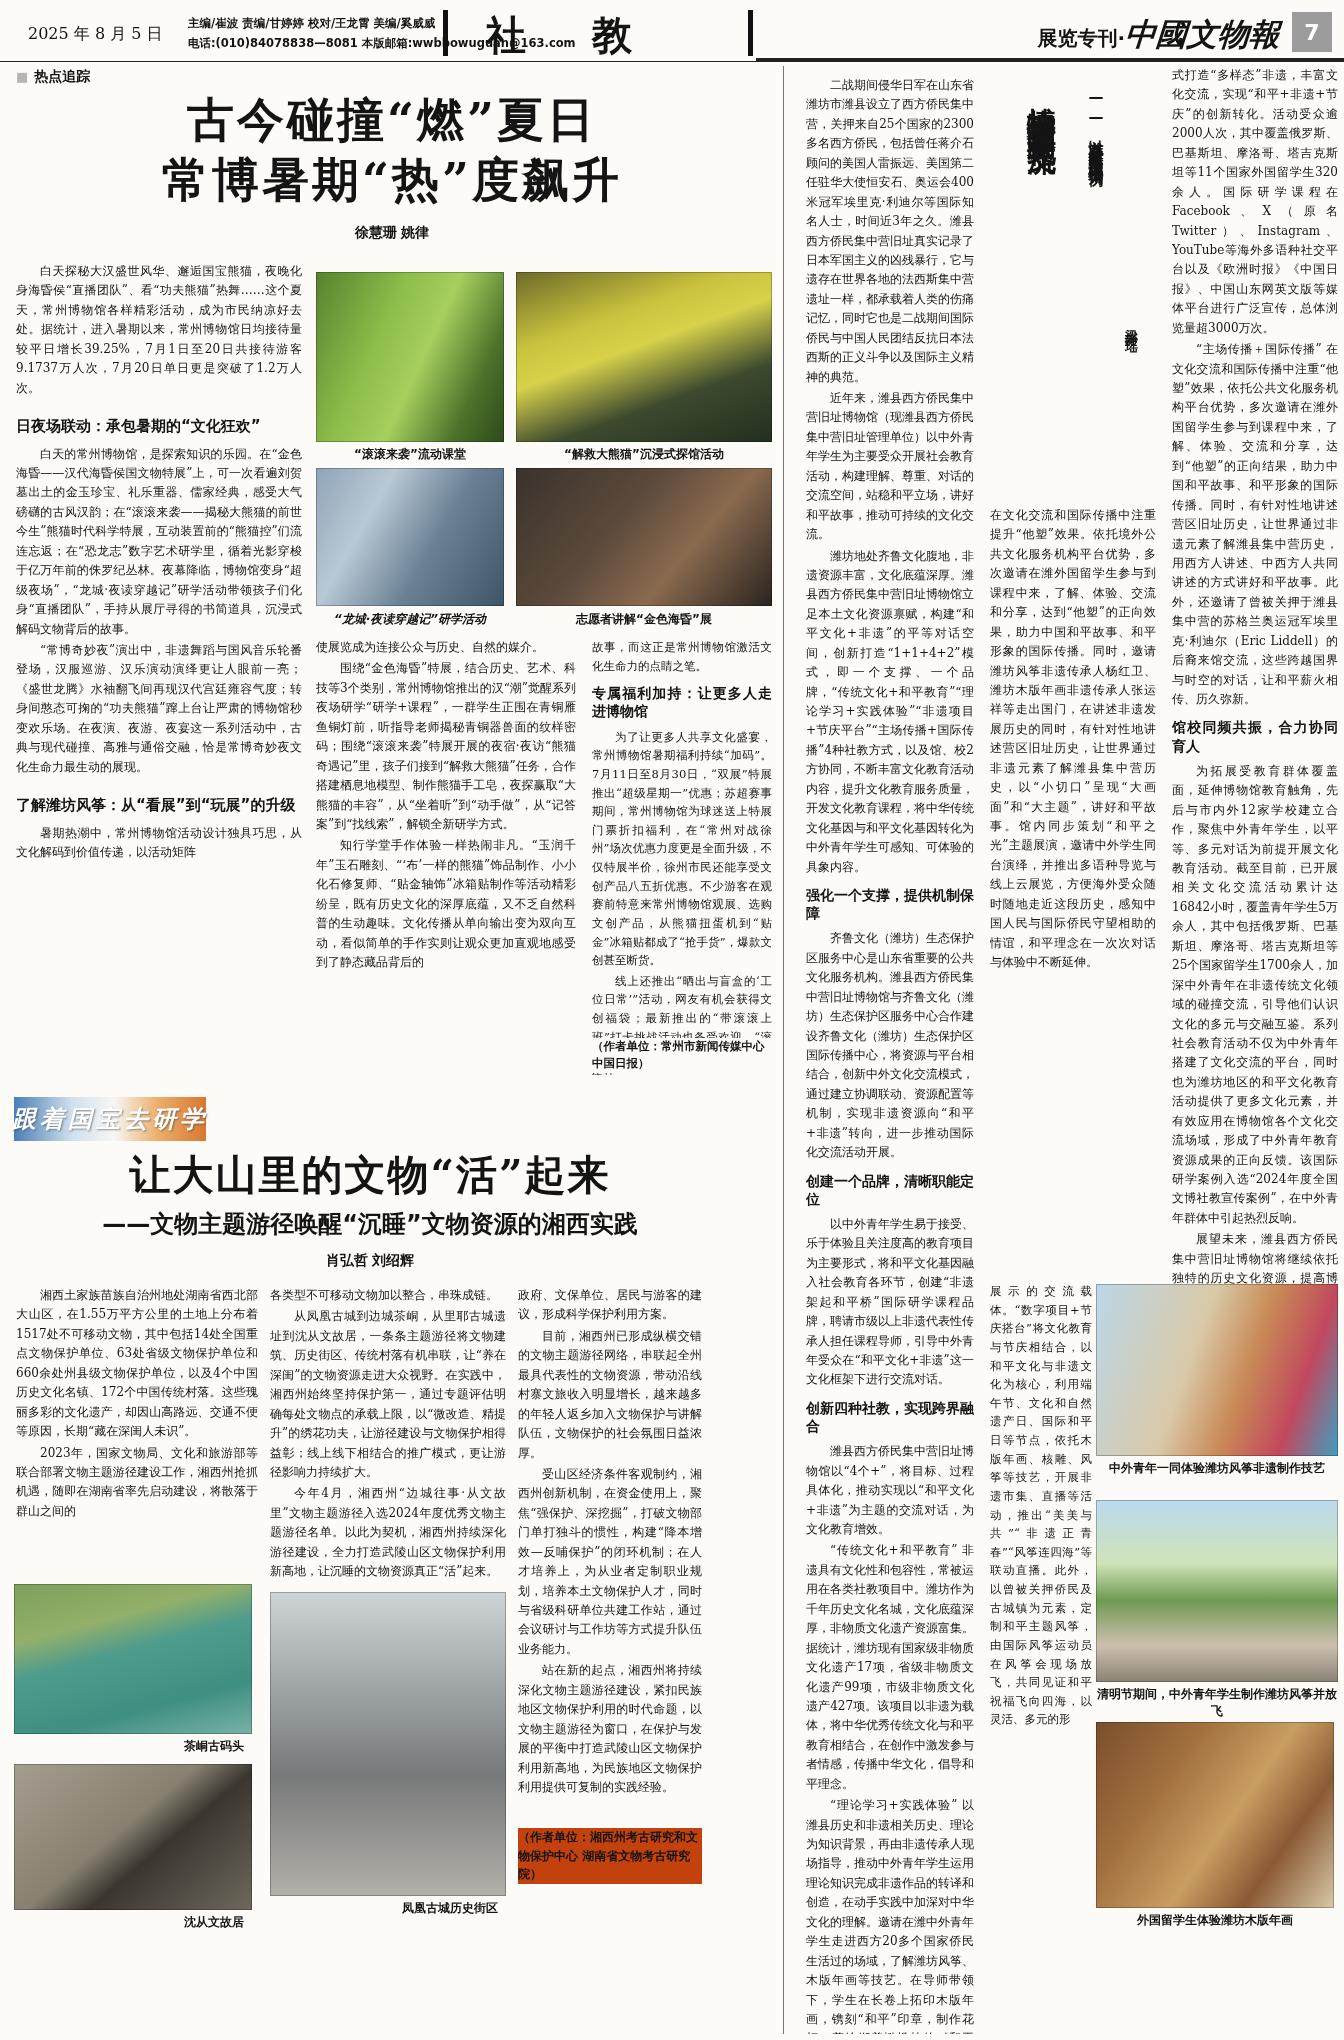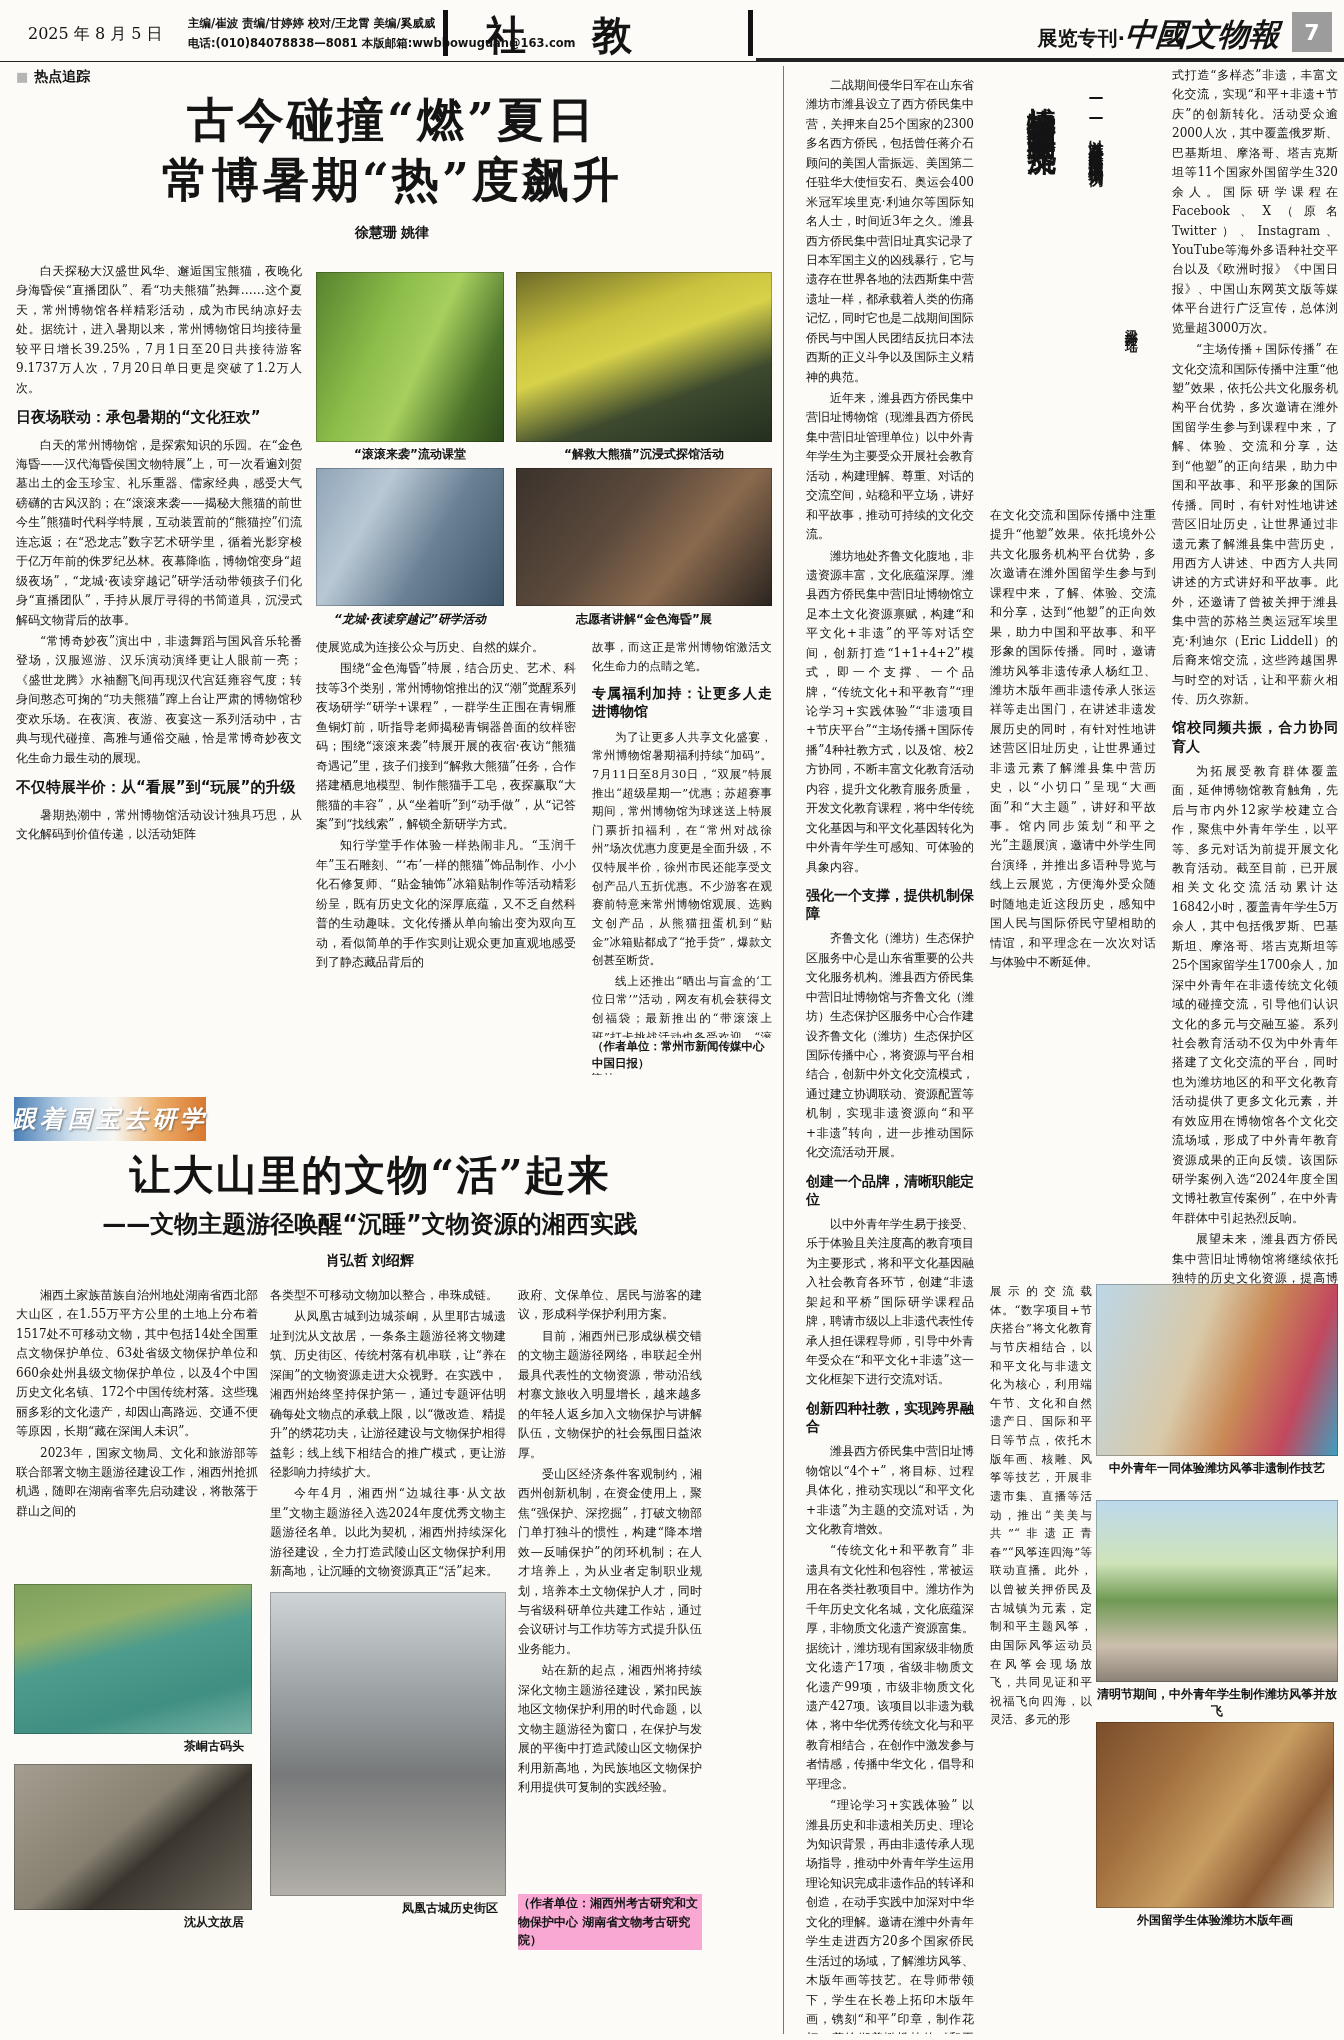--- a/index.html
+++ b/index.html
@@ -12,21 +12,21 @@
   .hdr-bar{background:#111;width:5px;}
   .hdr-section{font-size:40px;font-weight:900;letter-spacing:26px;font-family:"DejaVu Sans","Liberation Sans",sans-serif;white-space:nowrap;}
   .hdr-edition{font-size:20px;font-weight:bold;font-family:"DejaVu Sans","Liberation Sans",sans-serif;}
   .hdr-masthead{font-size:31px;font-weight:900;font-style:italic;transform:skewX(-4deg);display:inline-block;font-family:"DejaVu Serif","Liberation Serif",serif;}
   .hdr-pagenum{background:#9c9c9c;color:#fff;font-size:22px;font-weight:bold;width:40px;height:40px;display:flex;align-items:center;justify-content:center;font-family:"DejaVu Sans","Liberation Sans",sans-serif;}
   .rule{background:#222;}
   
   .col{position:absolute;text-align:justify;font-size:12px;line-height:1.62;overflow:hidden;}
   .col p{margin:0 0 2px 0;text-indent:2em;}
   .col p.lead{text-indent:0;}
-  .subhead{font-weight:bold;font-size:15px;line-height:1.3;margin:10px 0 8px 0;text-indent:0;font-family:"DejaVu Sans","Liberation Sans",sans-serif;}
+  .subhead{font-weight:bold;font-size:15px;line-height:1.3;margin:19px 0 8px 0;text-indent:0;font-family:"DejaVu Sans","Liberation Sans",sans-serif;}
   .subhead2{font-weight:bold;font-size:14px;line-height:1.3;margin:9px 0 7px 0;text-indent:0;font-family:"DejaVu Sans","Liberation Sans",sans-serif;}
   .authnote{font-weight:bold;}
   .tagline{font-family:"DejaVu Sans","Liberation Sans",sans-serif;font-weight:bold;font-size:14px;}
   .tagsq{color:#b5b5b5;margin-right:6px;font-size:13px;}
   
   .h1big{font-weight:900;text-align:center;font-size:47px;letter-spacing:3px;line-height:1.18;font-family:"DejaVu Serif","Liberation Serif",serif;}
   .byline{font-weight:bold;text-align:center;font-size:14px;font-family:Liberation Sans, sans-serif;}
   .h2big{font-weight:900;text-align:center;font-size:41px;letter-spacing:2px;font-family:"DejaVu Serif","Liberation Serif",serif;}
   .h2sub{font-weight:bold;text-align:center;font-size:24px;font-family:"DejaVu Sans","Liberation Sans",sans-serif;}
   .vert{writing-mode:vertical-rl;text-orientation:upright;}
@@ -78,21 +78,21 @@
 </div>
 <div class="abs h1big" style="left:12px;top:92px;width:760px;">古今碰撞“燃”夏日</div>
 <div class="abs h1big" style="left:12px;top:152px;width:760px;">常博暑期“热”度飙升</div>
 <div class="abs byline" style="left:12px;top:224px;width:760px;">徐慧珊 姚律</div>
 
 <div class="col" style="left:16px;top:262px;width:286px;height:806px;">
   <p>白天探秘大汉盛世风华、邂逅国宝熊猫，夜晚化身海昏侯“直播团队”、看“功夫熊猫”热舞……这个夏天，常州博物馆各样精彩活动，成为市民纳凉好去处。据统计，进入暑期以来，常州博物馆日均接待量较平日增长39.25%，7月1日至20日共接待游客9.1737万人次，7月20日单日更是突破了1.2万人次。</p>
   <div class="subhead">日夜场联动：承包暑期的“文化狂欢”</div>
   <p>白天的常州博物馆，是探索知识的乐园。在“金色海昏——汉代海昏侯国文物特展”上，可一次看遍刘贺墓出土的金玉珍宝、礼乐重器、儒家经典，感受大气磅礴的古风汉韵；在“滚滚来袭——揭秘大熊猫的前世今生”熊猫时代科学特展，互动装置前的“熊猫控”们流连忘返；在“恐龙志”数字艺术研学里，循着光影穿梭于亿万年前的侏罗纪丛林。夜幕降临，博物馆变身“超级夜场”，“龙城·夜读穿越记”研学活动带领孩子们化身“直播团队”，手持从展厅寻得的书简道具，沉浸式解码文物背后的故事。</p>
   <p>“常博奇妙夜”演出中，非遗舞蹈与国风音乐轮番登场，汉服巡游、汉乐演动演绎更让人眼前一亮；《盛世龙腾》水袖翻飞间再现汉代宫廷雍容气度；转身间憨态可掬的“功夫熊猫”蹿上台让严肃的博物馆秒变欢乐场。在夜演、夜游、夜宴这一系列活动中，古典与现代碰撞、高雅与通俗交融，恰是常博奇妙夜文化生命力最生动的展现。</p>
-  <div class="subhead">不仅特展半价：从“看展”到“玩展”的升级</div>
+  <div class="subhead">了解潍坊风筝：从“看展”到“玩展”的升级</div>
   <p>暑期热潮中，常州博物馆活动设计独具巧思，从文化解码到价值传递，以活动矩阵</p>
 </div>
 
 <div class="photo ph-panda" style="left:316px;top:272px;width:188px;height:170px;"></div>
 <div class="cap" style="left:316px;top:446px;width:188px;">“滚滚来袭”流动课堂</div>
 <div class="photo ph-rescue" style="left:516px;top:272px;width:256px;height:170px;"></div>
 <div class="cap" style="left:516px;top:446px;width:256px;">“解救大熊猫”沉浸式探馆活动</div>
 <div class="photo ph-night" style="left:316px;top:468px;width:188px;height:138px;"></div>
 <div class="cap" style="left:316px;top:611px;width:188px;font-style:italic;">“龙城·夜读穿越记”研学活动</div>
 <div class="photo ph-guide" style="left:516px;top:468px;width:256px;height:138px;"></div>
@@ -127,21 +127,21 @@
   <p class="lead">各类型不可移动文物加以整合，串珠成链。</p>
   <p>从凤凰古城到边城茶峒，从里耶古城遗址到沈从文故居，一条条主题游径将文物建筑、历史街区、传统村落有机串联，让“养在深闺”的文物资源走进大众视野。在实践中，湘西州始终坚持保护第一，通过专题评估明确每处文物点的承载上限，以“微改造、精提升”的绣花功夫，让游径建设与文物保护相得益彰；线上线下相结合的推广模式，更让游径影响力持续扩大。</p>
   <p>今年4月，湘西州“边城往事·从文故里”文物主题游径入选2024年度优秀文物主题游径名单。以此为契机，湘西州持续深化游径建设，全力打造武陵山区文物保护利用新高地，让沉睡的文物资源真正“活”起来。</p>
 </div>
 <div class="col" style="left:518px;top:1286px;width:184px;height:656px;">
   <p class="lead">政府、文保单位、居民与游客的建议，形成科学保护利用方案。</p>
   <p>目前，湘西州已形成纵横交错的文物主题游径网络，串联起全州最具代表性的文物资源，带动沿线村寨文旅收入明显增长，越来越多的年轻人返乡加入文物保护与讲解队伍，文物保护的社会氛围日益浓厚。</p>
   <p>受山区经济条件客观制约，湘西州创新机制，在资金使用上，聚焦“强保护、深挖掘”，打破文物部门单打独斗的惯性，构建“降本增效—反哺保护”的闭环机制；在人才培养上，为从业者定制职业规划，培养本土文物保护人才，同时与省级科研单位共建工作站，通过会议研讨与工作坊等方式提升队伍业务能力。</p>
   <p>站在新的起点，湘西州将持续深化文物主题游径建设，紧扣民族地区文物保护利用的时代命题，以文物主题游径为窗口，在保护与发展的平衡中打造武陵山区文物保护利用新高地，为民族地区文物保护利用提供可复制的实践经验。</p>
 </div>
-<div class="abs authnote" style="left:518px;top:1894px;width:184px;background:#f9a8d4;font-size:12px;line-height:1.55;">（作者单位：湘西州考古研究和文物保护中心 湖南省文物考古研究院）</div>
+<div class="abs authnote" style="left:518px;top:1828px;width:184px;background:#c2410c;font-size:12px;line-height:1.55;">（作者单位：湘西州考古研究和文物保护中心 湖南省文物考古研究院）</div>
 
 <div class="photo ph-dock" style="left:14px;top:1584px;width:238px;height:150px;"></div>
 <div class="cap r" style="left:14px;top:1738px;width:238px;">茶峒古码头</div>
 <div class="photo ph-house" style="left:14px;top:1764px;width:238px;height:146px;"></div>
 <div class="cap r" style="left:14px;top:1914px;width:238px;">沈从文故居</div>
 <div class="photo ph-street" style="left:270px;top:1592px;width:236px;height:304px;"></div>
 <div class="cap r" style="left:270px;top:1900px;width:236px;">凤凰古城历史街区</div>
 
 <div class="col" style="left:806px;top:76px;width:168px;height:1958px;font-size:12px;">
   <p>二战期间侵华日军在山东省潍坊市潍县设立了西方侨民集中营，关押来自25个国家的2300多名西方侨民，包括曾任蒋介石顾问的美国人雷振远、美国第二任驻华大使恒安石、奥运会400米冠军埃里克·利迪尔等国际知名人士，时间近3年之久。潍县西方侨民集中营旧址真实记录了日本军国主义的凶残暴行，它与遗存在世界各地的法西斯集中营遗址一样，都承载着人类的伤痛记忆，同时它也是二战期间国际侨民与中国人民团结反抗日本法西斯的正义斗争以及国际主义精神的典范。</p>

